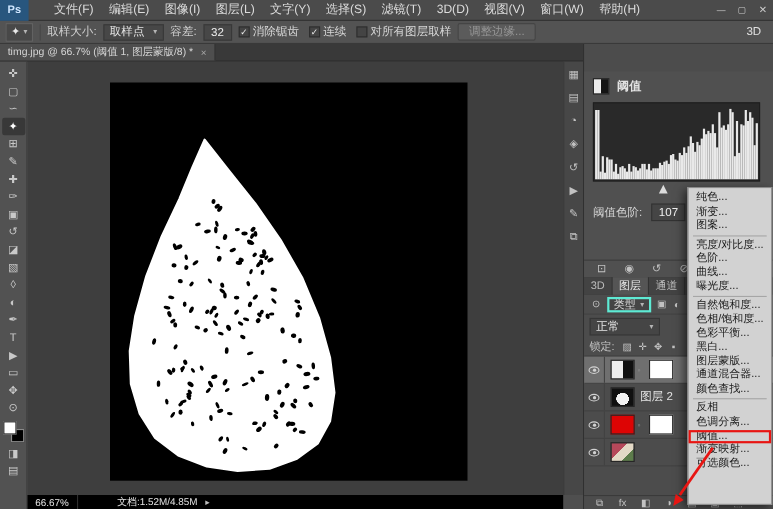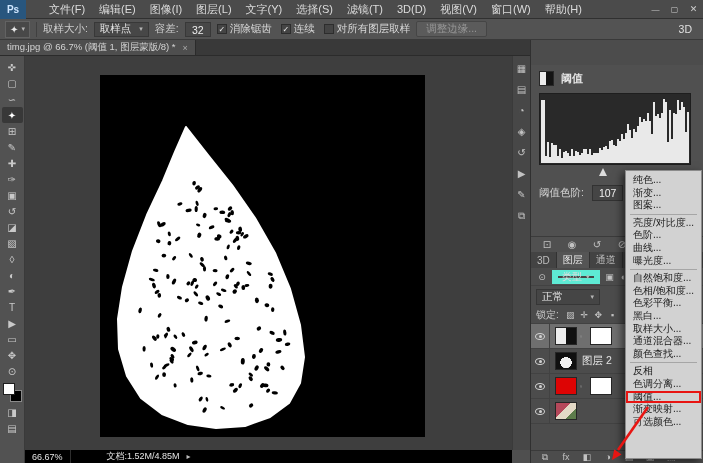--- a/index.html
+++ b/index.html
@@ -61,21 +61,21 @@
   .hslider{position:absolute;left:8px;top:101px;width:152px;height:12px;}
   .hmark{position:absolute;top:2px;width:0;height:0;border-left:4px solid transparent;border-right:4px solid transparent;border-bottom:8px solid #dcdcdc;}
   .thresh-row{position:absolute;top:120px;left:8px;display:flex;align-items:center;gap:8px;font-size:10.5px;color:#d2d2d2;}
   .thresh-box{background:#454545;border:1px solid #323232;padding:1px 6px;color:#f0f0f0;}
   .props-footer{position:absolute;bottom:0;left:0;right:0;height:16px;border-top:1px solid #3b3b3b;display:flex;align-items:center;gap:11px;padding:0 9px;}
   
   .layers{position:absolute;top:212px;left:0;right:0;bottom:0;background:#4c4c4c;}
   .ltabs{height:16px;background:#3b3b3b;display:flex;}
   .ltabs .ptab{font-size:10px;padding:0 6px;}
   .filter-row{height:18px;display:flex;align-items:center;gap:4px;padding:0 5px;border-bottom:1px solid #424242;font-size:10px;}
-  .filter-dd{display:flex;align-items:center;gap:4px;background:#454545;border:6px solid #5eead4;padding:0 4px;height:14px;color:#dddddd;}
+  .filter-dd{display:flex;align-items:center;gap:4px;background:#454545;border:2px solid #5eead4;padding:0 4px;height:14px;color:#dddddd;}
   .filter-row .dicon{font-size:9px;width:12px;}
   .blend-row{height:21px;display:flex;align-items:center;gap:5px;padding:0 5px;}
   .blend-dd{width:64px;display:flex;justify-content:space-between;align-items:center;background:#454545;border:1px solid #363636;padding:1px 5px;height:16px;font-size:10.5px;color:#e5e5e5;}
   .lock-row{height:17px;display:flex;align-items:center;gap:6px;padding:0 5px;font-size:10px;color:#c8c8c8;border-bottom:1px solid #424242;}
   .lock-row .dicon{font-size:9px;width:11px;}
   .llist{position:absolute;top:72px;left:0;right:0;bottom:13px;overflow:hidden;}
   .lrow{height:25px;display:flex;align-items:center;border-bottom:1px solid #424242;}
   .lrow.selected{background:#6f6f6f;}
   .eyecell{width:19px;align-self:stretch;border-right:1px solid #424242;display:flex;align-items:center;justify-content:center;flex:none;}
   .eye{width:10px;height:7px;border:1px solid #d2d2d2;border-radius:50%;position:relative;}
@@ -527,21 +527,21 @@
         <div class="amenu-sep"></div>
         <div class="amenu-item">亮度/对比度...</div>
         <div class="amenu-item">色阶...</div>
         <div class="amenu-item">曲线...</div>
         <div class="amenu-item">曝光度...</div>
         <div class="amenu-sep"></div>
         <div class="amenu-item">自然饱和度...</div>
         <div class="amenu-item">色相/饱和度...</div>
         <div class="amenu-item">色彩平衡...</div>
         <div class="amenu-item">黑白...</div>
-        <div class="amenu-item">取样大小...</div>
+        <div class="amenu-item">图层蒙版...</div>
         <div class="amenu-item">通道混合器...</div>
         <div class="amenu-item">颜色查找...</div>
         <div class="amenu-sep"></div>
         <div class="amenu-item">反相</div>
         <div class="amenu-item">色调分离...</div>
         <div class="amenu-item highlighted">阈值...</div>
         <div class="amenu-item">渐变映射...</div>
         <div class="amenu-item">可选颜色...</div>
       </div>
   </div>

